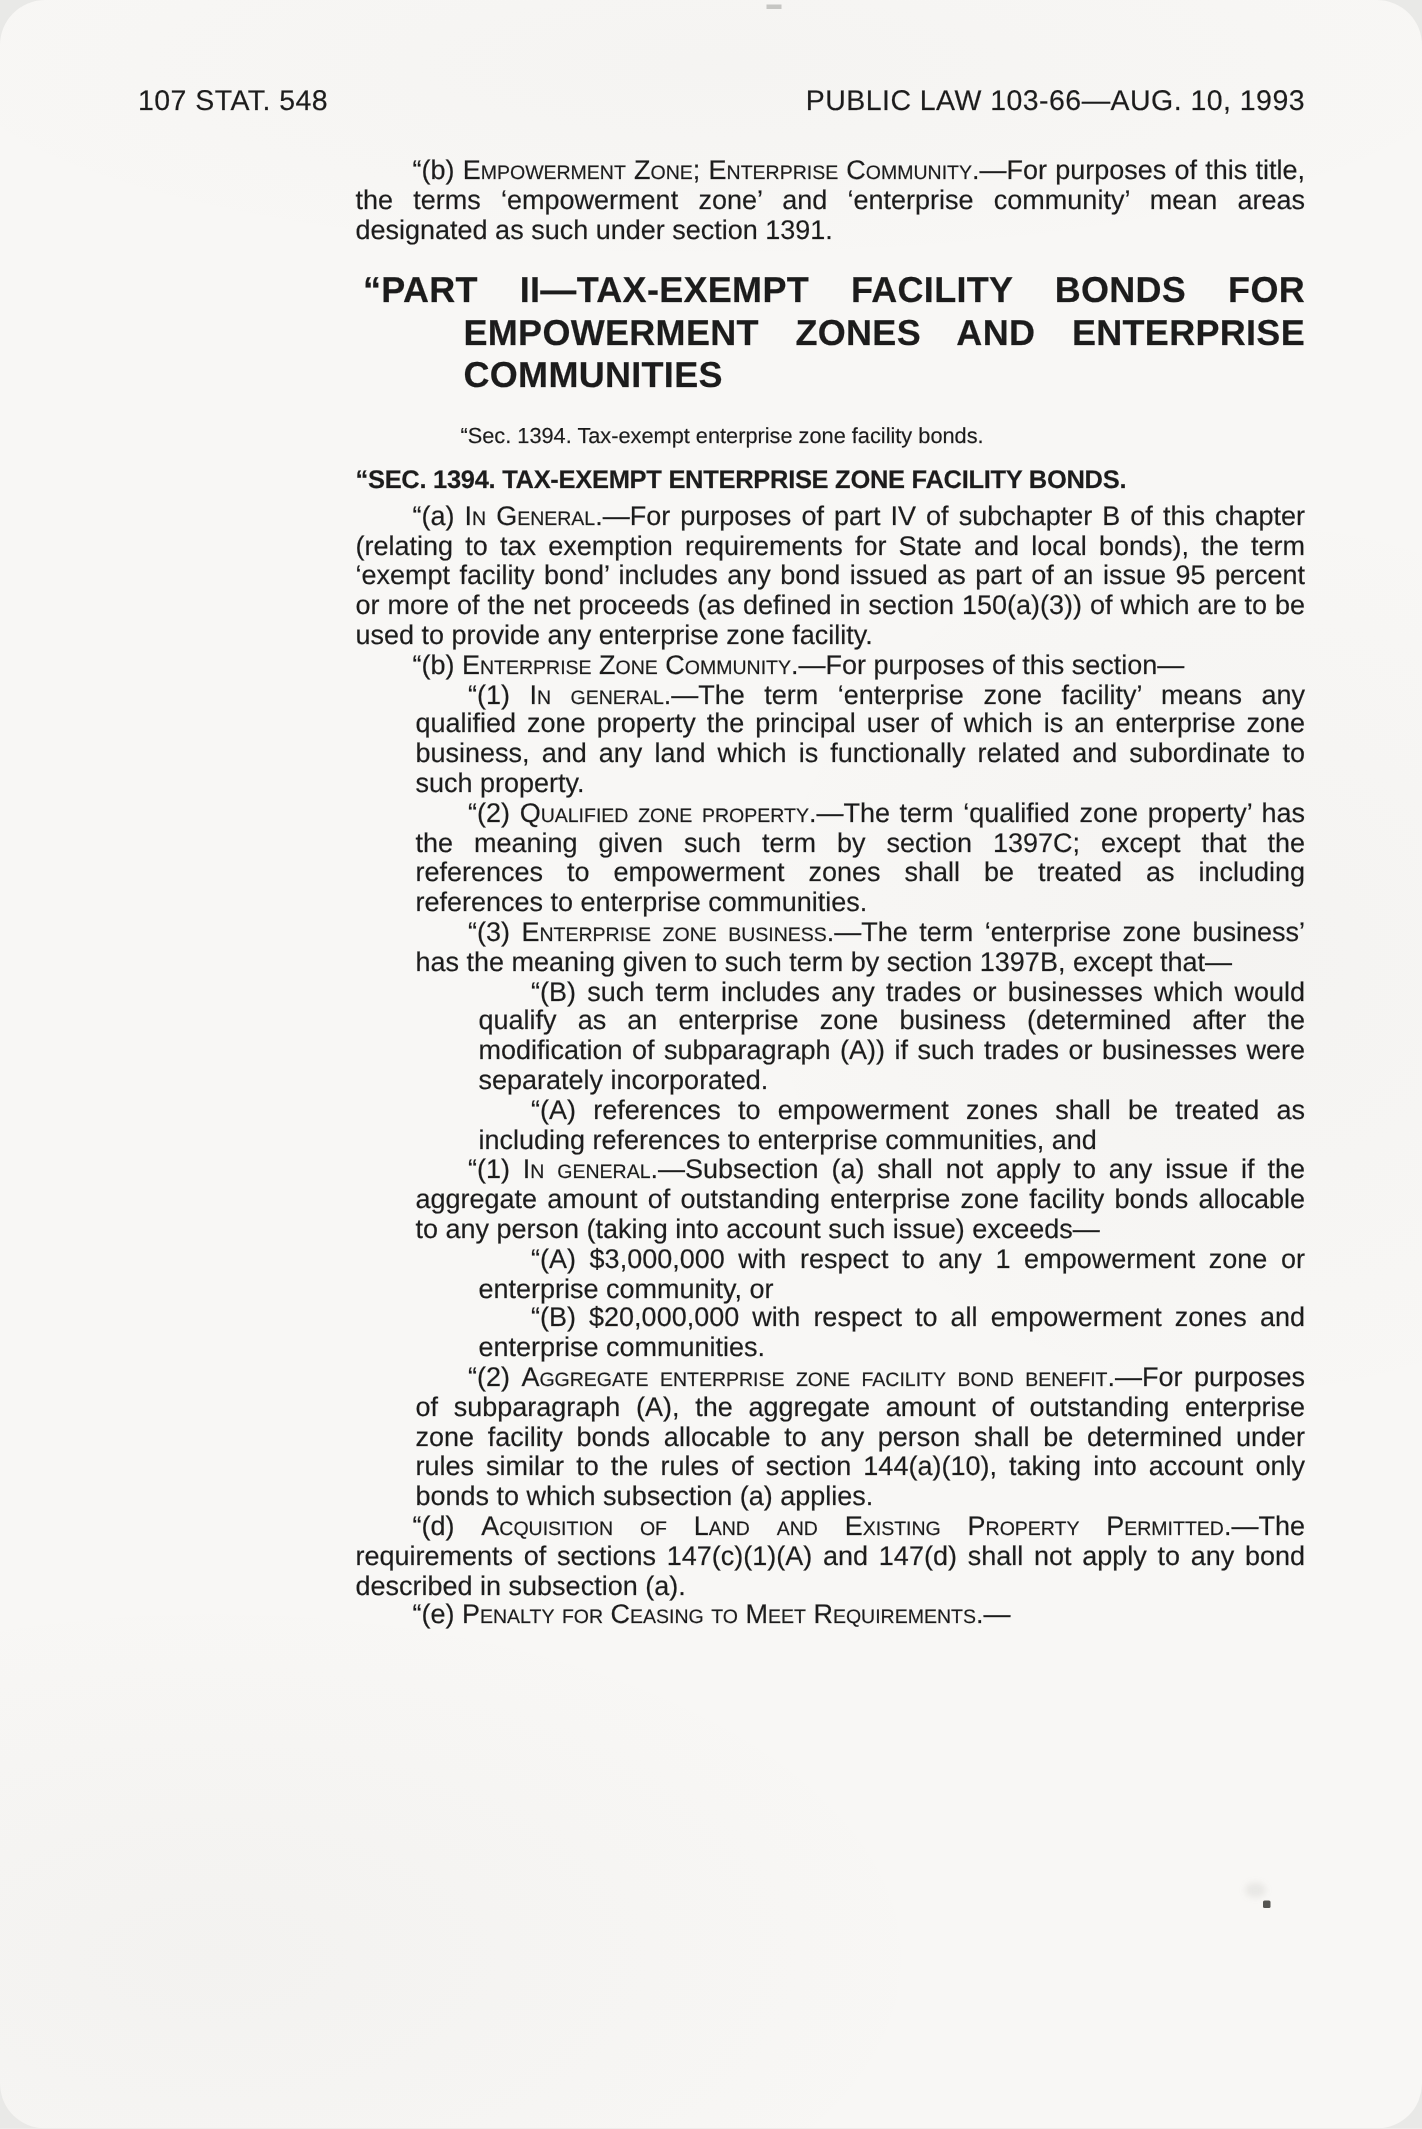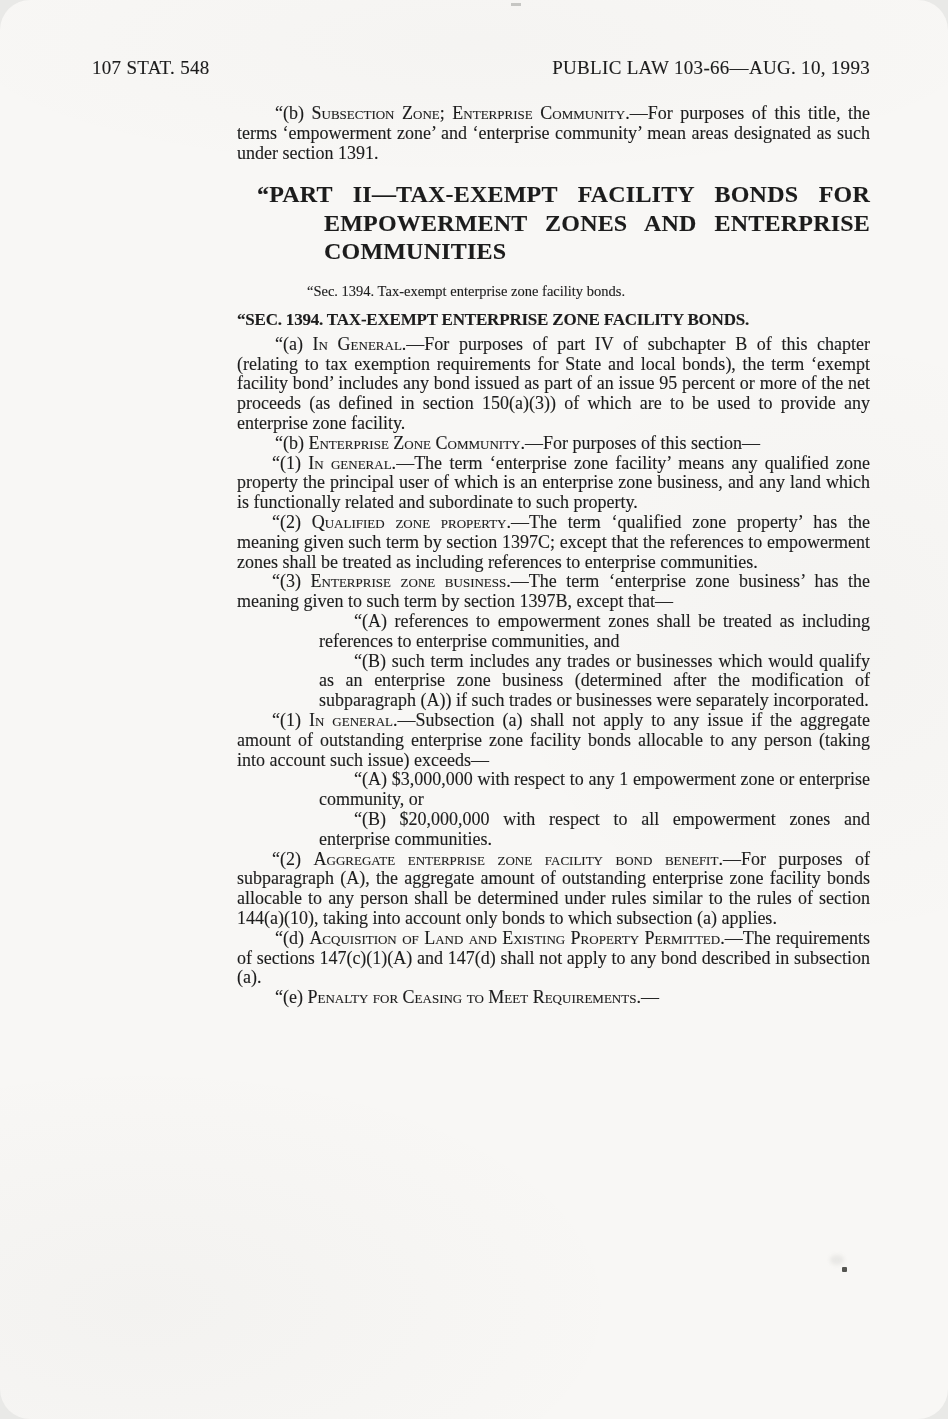--- a/index.html
+++ b/index.html
@@ -12,50 +12,50 @@
     position: relative;
     width: 948px;
     height: 1419px;
     margin: 0 auto;
     overflow: hidden;
     background:
       radial-gradient(ellipse 700px 350px at 15% 92%, rgba(90,90,85,0.03), transparent 70%),
       radial-gradient(ellipse 500px 450px at 88% 45%, rgba(90,90,85,0.025), transparent 70%),
       radial-gradient(ellipse 800px 200px at 50% 3%, rgba(90,90,85,0.02), transparent 70%),
       #f8f7f5;
-    font-family: Liberation Serif, serif;
+    font-family: Liberation Sans, sans-serif;
     color: #1c1c1c;
     border-radius: 30px;
     -webkit-text-stroke: 0.2px rgba(20,20,20,0.55);
   }
 
   
   .running-head { position: absolute; top: 57px; left: 0; width: 948px; height: 26px; font-size: 19px; }
   .stat-num { position: absolute; left: 92px; top: 0; white-space: nowrap; letter-spacing: 0.3px; }
   .law-cite { position: absolute; left: 237px; top: 0; width: 633px; text-align: right; white-space: nowrap; letter-spacing: 0.3px; }
 
   
   .text-column { position: absolute; left: 237px; top: 104px; width: 633px; }
 
   .blk { margin: 0; text-align: justify; }
   .paragraph { font-size: 18px; line-height: 19.8px; }
   .level-0 { margin-left: 0; text-indent: 38px; }
-  .level-1 { text-indent: 35px; }
+  .level-1 { margin-left: 40px; text-indent: 35px; }
   .level-2 { margin-left: 82px; text-indent: 35px; }
 
   .sc { font-variant: small-caps; }
 
   .part-heading {
     font-size: 24px;
     line-height: 28.5px;
     font-weight: bold;
     padding-left: 72px;
     text-indent: -67px;
     letter-spacing: 0.2px;
-    margin: 17px 0 0 15px;
+    margin: 17px 0 0 0;
   }
   .toc {
     font-size: 14.5px;
     line-height: 17px;
     padding-left: 70px;
     text-align: left;
     margin: 17px 0 9px 0;
   }
   .section-heading {
     font-size: 17px;
@@ -76,31 +76,31 @@
 
 <div class="page">
 
   <header class="running-head">
     <span class="stat-num">107 STAT. 548</span>
     <span class="law-cite">PUBLIC LAW 103-66—AUG. 10, 1993</span>
   </header>
 
   <main class="text-column">
     <div id="blocks">
-        <p class="blk paragraph level-0"><span>“(b) </span><span class="sc">Subsection Zone; Enterprise Community.</span><span>—For purposes of this title, the terms ‘empowerment zone’ and ‘enterprise community’ mean areas designated as such under section 1391.</span></p>
+        <p class="blk paragraph level-0"><span>“(b) </span><span class="sc">Empowerment Zone; Enterprise Community.</span><span>—For purposes of this title, the terms ‘empowerment zone’ and ‘enterprise community’ mean areas designated as such under section 1391.</span></p>
         <p class="blk part-heading"><span>“PART II—TAX-EXEMPT FACILITY BONDS FOR EMPOWERMENT ZONES AND ENTERPRISE COMMUNITIES</span></p>
         <p class="blk toc"><span>“Sec. 1394. Tax-exempt enterprise zone facility bonds.</span></p>
         <p class="blk section-heading"><span>“SEC. 1394. TAX-EXEMPT ENTERPRISE ZONE FACILITY BONDS.</span></p>
         <p class="blk paragraph level-0"><span>“(a) </span><span class="sc">In General.</span><span>—For purposes of part IV of subchapter B of this chapter (relating to tax exemption requirements for State and local bonds), the term ‘exempt facility bond’ includes any bond issued as part of an issue 95 percent or more of the net proceeds (as defined in section 150(a)(3)) of which are to be used to provide any enterprise zone facility.</span></p>
         <p class="blk paragraph level-0"><span>“(b) </span><span class="sc">Enterprise Zone Community.</span><span>—For purposes of this section—</span></p>
         <p class="blk paragraph level-1"><span>“(1) </span><span class="sc">In general.</span><span>—The term ‘enterprise zone facility’ means any qualified zone property the principal user of which is an enterprise zone business, and any land which is functionally related and subordinate to such property.</span></p>
         <p class="blk paragraph level-1"><span>“(2) </span><span class="sc">Qualified zone property.</span><span>—The term ‘qualified zone property’ has the meaning given such term by section 1397C; except that the references to empowerment zones shall be treated as including references to enterprise communities.</span></p>
         <p class="blk paragraph level-1"><span>“(3) </span><span class="sc">Enterprise zone business.</span><span>—The term ‘enterprise zone business’ has the meaning given to such term by section 1397B, except that—</span></p>
+        <p class="blk paragraph level-2"><span>“(B) such term includes any trades or businesses which would qualify as an enterprise zone business (determined after the modification of subparagraph (A)) if such trades or businesses were separately incorporated.</span></p>
         <p class="blk paragraph level-2"><span>“(A) references to empowerment zones shall be treated as including references to enterprise communities, and</span></p>
-        <p class="blk paragraph level-2"><span>“(B) such term includes any trades or businesses which would qualify as an enterprise zone business (determined after the modification of subparagraph (A)) if such trades or businesses were separately incorporated.</span></p>
         <p class="blk paragraph level-1"><span>“(1) </span><span class="sc">In general.</span><span>—Subsection (a) shall not apply to any issue if the aggregate amount of outstanding enterprise zone facility bonds allocable to any person (taking into account such issue) exceeds—</span></p>
         <p class="blk paragraph level-2"><span>“(A) $3,000,000 with respect to any 1 empowerment zone or enterprise community, or</span></p>
         <p class="blk paragraph level-2"><span>“(B) $20,000,000 with respect to all empowerment zones and enterprise communities.</span></p>
         <p class="blk paragraph level-1"><span>“(2) </span><span class="sc">Aggregate enterprise zone facility bond benefit.</span><span>—For purposes of subparagraph (A), the aggregate amount of outstanding enterprise zone facility bonds allocable to any person shall be determined under rules similar to the rules of section 144(a)(10), taking into account only bonds to which subsection (a) applies.</span></p>
         <p class="blk paragraph level-0"><span>“(d) </span><span class="sc">Acquisition of Land and Existing Property Permitted.</span><span>—The requirements of sections 147(c)(1)(A) and 147(d) shall not apply to any bond described in subsection (a).</span></p>
         <p class="blk paragraph level-0"><span>“(e) </span><span class="sc">Penalty for Ceasing to Meet Requirements.</span><span>—</span></p>
       </div>
   </main>
 
   <div class="speck-top"></div>

